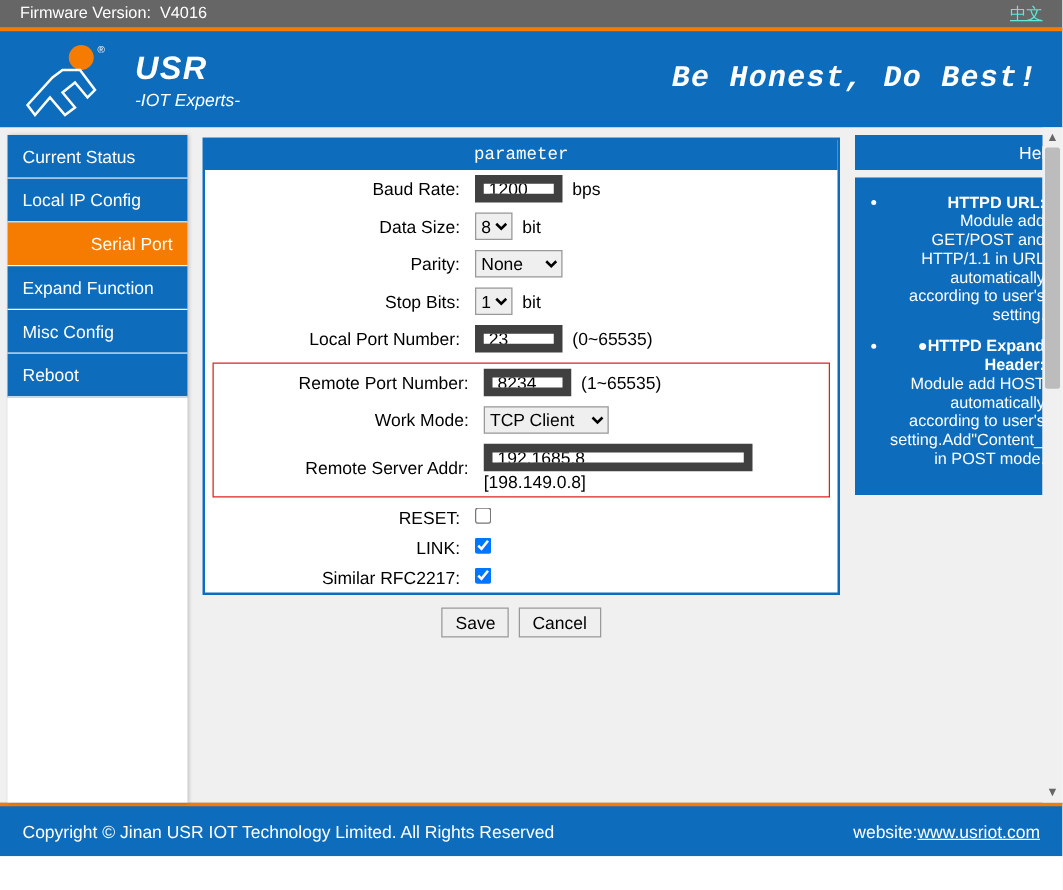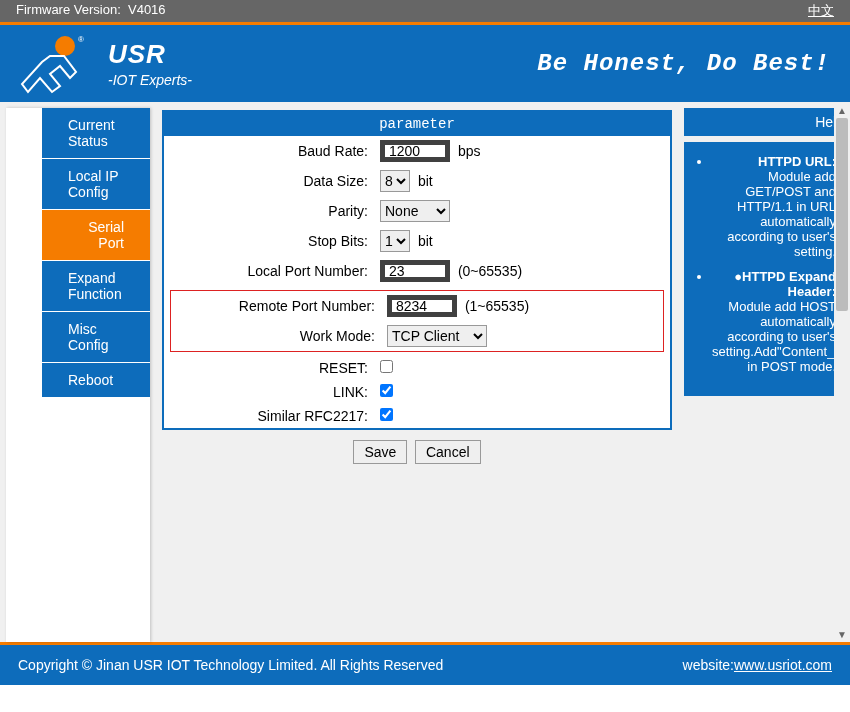--- a/index.html
+++ b/index.html
@@ -1,35 +1,35 @@
 <!DOCTYPE html>
 <html><head>
   <meta charset="utf-8">
   <style>
     * { margin: 0; padding: 0; box-sizing: border-box; }
     body { font-family: Arial, sans-serif; font-size: 13px; background: #fff; width: 850px; }
     .topbar { background: #666; color: #fff; padding: 2px 16px; display: flex; justify-content: space-between; font-size: 13px; }
-    .lang-link { color: #ffffff; text-decoration: underline; cursor: pointer; }
+    .lang-link { color: #5eead4; text-decoration: underline; cursor: pointer; }
     .header { background: #0d6cbb; color: #fff; display: flex; align-items: center; padding: 10px 20px; height: 80px; border-top: 3px solid #f57c00; }
     .logo-area { display: flex; align-items: center; }
     .logo-icon { width: 70px; height: 60px; margin-right: 18px; }
     .brand { font-size: 26px; font-weight: bold; font-style: italic; letter-spacing: 1px; }
     .tagline { font-size: 14px; font-style: italic; margin-top: 2px; }
     .slogan { margin-left: auto; font-family: "Courier New", monospace; font-style: italic; font-size: 24px; font-weight: bold; letter-spacing: 1px; }
     .main-area { display: flex; background: #f0f0f0; min-height: 540px; position: relative; }
     .sidebar { width: 160px; background: #fff; box-shadow: 1px 0 3px rgba(0,0,0,0.2); margin: 6px 0 0 6px; }
-    .nav-item { padding: 9px 26px; background: #0d6cbb; color: #fff; border-bottom: 1px solid #fff; cursor: pointer; font-size: 14px; margin-left: 36px; }
+    .nav-item { padding: 9px 12px; background: #0d6cbb; color: #fff; border-bottom: 1px solid #fff; cursor: pointer; font-size: 14px; }
     .nav-item.active { background: #f57c00; text-align: right; }
     .content { flex: 1; padding: 8px 12px 0 12px; }
     .param-box { border: 2px solid #0d6cbb; background: #fff; width: 510px; }
     .param-title { background: #0d6cbb; color: #fff; text-align: center; padding: 4px 0; font-size: 14px; font-family: Liberation Mono, monospace; }
     .form-tbl { width: 100%; border-collapse: collapse; }
     .form-tbl td { padding: 4px 6px; vertical-align: middle; font-size: 14px; }
     .lbl { text-align: right; width: 210px; }
-    .val input[type="text"] { border: 5px solid #404040; padding: 2px 4px; font-size: 14px; height: 22px; text-decoration: underline; }
+    .val input[type="text"] { border: 7px solid #404040; padding: 2px 4px; font-size: 14px; height: 22px; text-decoration: underline; }
     .val select { border: 1px solid #999; font-size: 14px; height: 22px; background: #efefef; }
     .hint { font-size: 14px; margin-left: 4px; }
     .hbox-outer { padding: 4px 6px; }
     .highlight-box { border: 1px solid #d22; }
     .action-row { text-align: center; padding: 10px 0; }
     .action-row button { padding: 3px 10px; font-size: 14px; background: #efefef; border: 1px solid #999; cursor: pointer; margin: 0 2px; }
     .help-col { width: 160px; margin: 6px 6px 0 0; }
     .help-title { background: #0d6cbb; color: #fff; text-align: right; padding: 6px 0; font-size: 14px; }
     .help-body { background: #0d6cbb; color: #fff; padding: 12px 8px 12px 14px; font-size: 13px; margin-top: 6px; overflow: hidden; }
     .help-body ul { list-style: disc; padding-left: 14px; text-align: right; }
@@ -129,20 +129,27 @@
                   <input type="text" class="port-in" value="8234" style="">
                   <span class="hint">(1~65535)</span>
                 </td>
               </tr>
               <tr>
                 <td class="lbl">Work Mode:</td>
                 <td class="val">
                   <select style="width:100px"><option>TCP Client</option></select>
                 </td>
               </tr>
+              <tr>
+                <td class="lbl">Remote Server Addr:</td>
+                <td class="val">
+                  <input type="text" class="addr-in" value="192.1685.8" style=""><br>
+                  <span>[198.149.0.8]</span>
+                </td>
+              </tr>
             </tbody>
                   </table>
           </div>
         </td>
             </tr>
         <tr>
           <td class="lbl">RESET:</td>
           <td class="val"><input type="checkbox" style=""></td>
         </tr>
         <tr>

